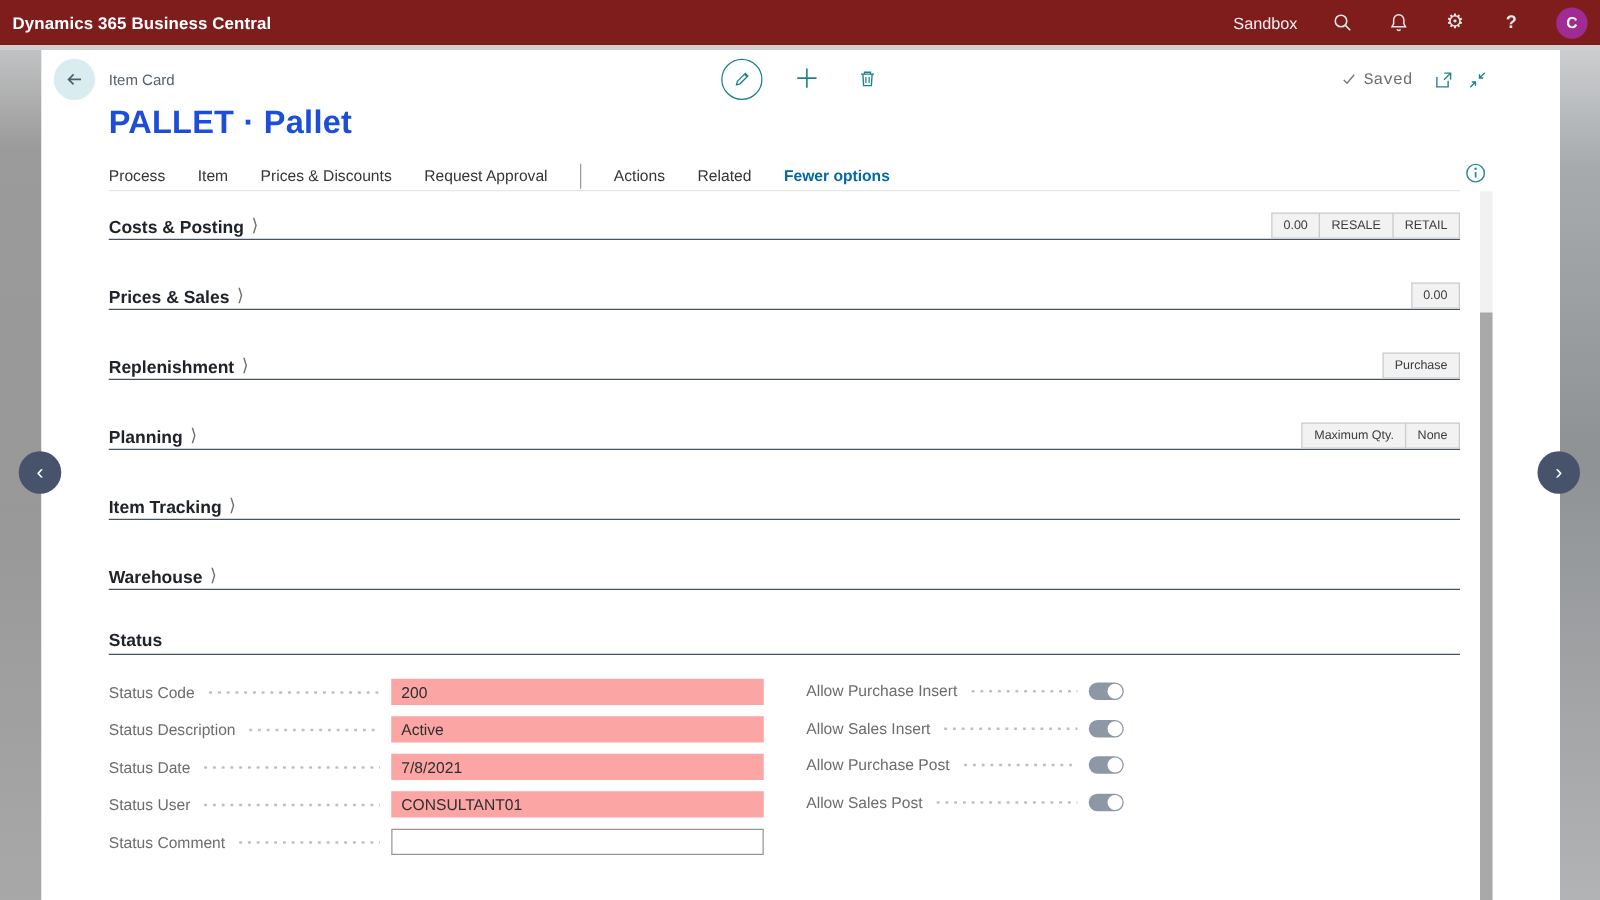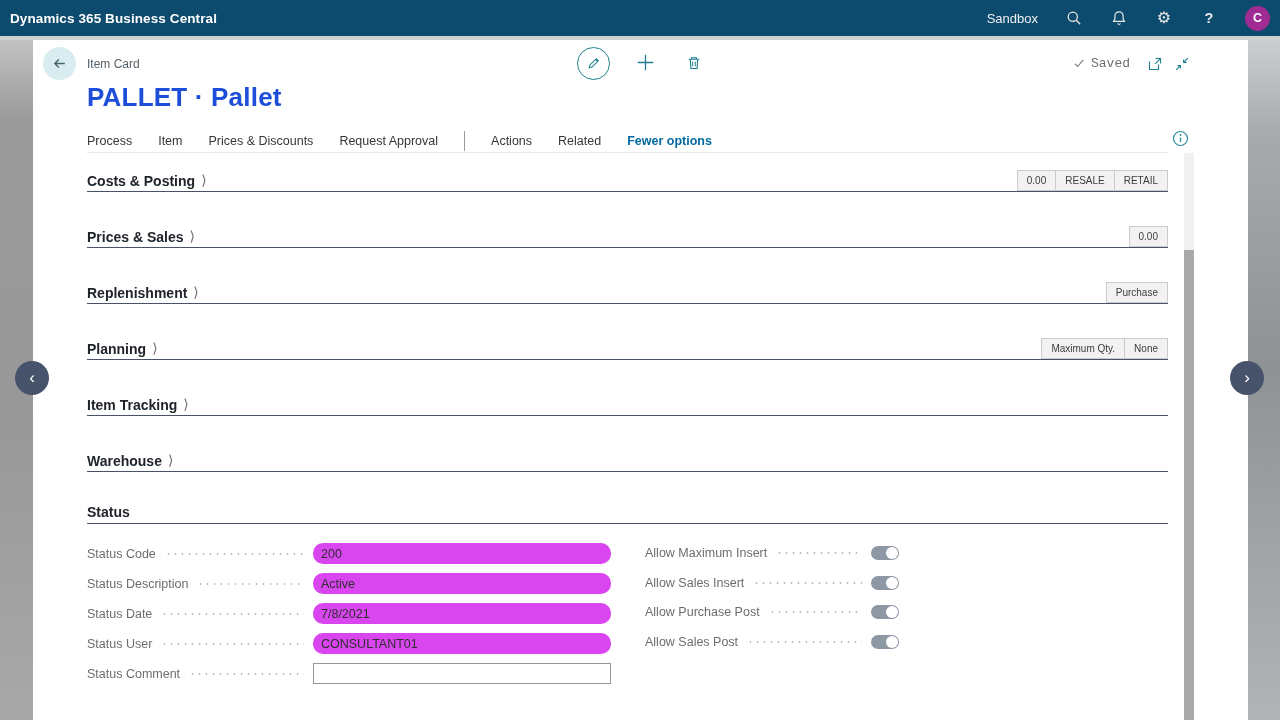--- a/index.html
+++ b/index.html
@@ -1,20 +1,20 @@
 <!DOCTYPE html>
 <html><head>
 <meta charset="utf-8">
 <style>
   * { margin:0; padding:0; box-sizing:border-box; }
   html,body { width:1280px; height:720px; overflow:hidden; }
   body { font-family:"Liberation Sans", sans-serif; background:#a3a3a3; position:relative; }
 
   
-  .topbar { position:absolute; left:0; top:0; width:1280px; height:36px; background:#0c4a6e;
+  .topbar { position:absolute; left:0; top:0; width:1280px; height:36px; background:#7f1d1d;
             display:flex; align-items:center; padding:0 10px; z-index:30; }
   .tb-title { color:#fff; font-size:13.5px; font-weight:700; letter-spacing:.1px; }
   .tb-right { margin-left:auto; display:flex; align-items:center; gap:27px; }
   .tb-env { color:#f2f2f2; font-size:13px; }
   .tb-ic { width:18px; height:18px; display:flex; align-items:center; justify-content:center; cursor:pointer; }
   .gear-glyph { color:#e6e6e6; font-size:16px; line-height:1; }
   .help-glyph { color:#e6e6e6; font-size:14.5px; font-weight:700; }
   .avatar { width:25px; height:25px; border-radius:50%; background:#a02b93; color:#fff; font-size:12.5px;
             font-weight:700; display:flex; align-items:center; justify-content:center; }
 
@@ -62,21 +62,21 @@
   .status-title { font-size:14px; font-weight:700; color:#20242a; }
 
   
   .frow { position:absolute; left:54px; width:524px; height:21px; display:flex; align-items:center; }
   .flabel { font-size:12.5px; color:#6d6d6d; white-space:nowrap; }
   .dots { flex:1; height:2px; margin:0 9px; align-self:center;
           background-image:radial-gradient(circle,#bdbdbd 1px,transparent 1.15px);
           background-size:7px 2px; background-repeat:repeat-x; background-position:left center; }
   .finput { width:298px; height:21px; font-size:12.5px; color:#2e2e2e; padding-left:8px;
             display:flex; align-items:center; }
-  .finput.readonly { background:#d946ef;border-radius:10px; }
+  .finput.readonly { background:#fca5a5; }
   input.finput.editable { background:#fff; border:1px solid #969696; outline:none;
                           font-family:"Liberation Sans", sans-serif; }
   .trow { position:absolute; left:612px; width:254px; height:16px; display:flex; align-items:center; }
   .toggle { width:28px; height:14px; border-radius:8px; background:#8e97a4; position:relative;
             display:inline-block; cursor:pointer; flex:0 0 auto; }
   .toggle .knob { position:absolute; right:1px; top:1px; width:12px; height:12px; border-radius:50%; background:#fff; }
 
   
   .sb-track { position:absolute; left:1151px; top:113px; width:10px; height:567px; background:#f1f1f1; }
   .sb-thumb { position:absolute; left:0; top:97px; width:10px; height:470px; background:#a9a9a9; cursor:pointer; }
@@ -253,21 +253,21 @@
     <span class="dots"></span>
     <span class="finput readonly">CONSULTANT01</span>
   </div>
   <div class="frow" style="top:623px">
     <span class="flabel">Status Comment</span>
     <span class="dots"></span>
     <input class="finput editable" value="" style="">
   </div>
 
   <div class="trow" style="top:505px">
-    <span class="flabel">Allow Maximum Insert</span>
+    <span class="flabel">Allow Purchase Insert</span>
     <span class="dots"></span>
     <span class="toggle">
         <span class="knob"></span>
       </span>
   </div>
   <div class="trow" style="top:535px">
     <span class="flabel">Allow Sales Insert</span>
     <span class="dots"></span>
     <span class="toggle">
         <span class="knob"></span>

